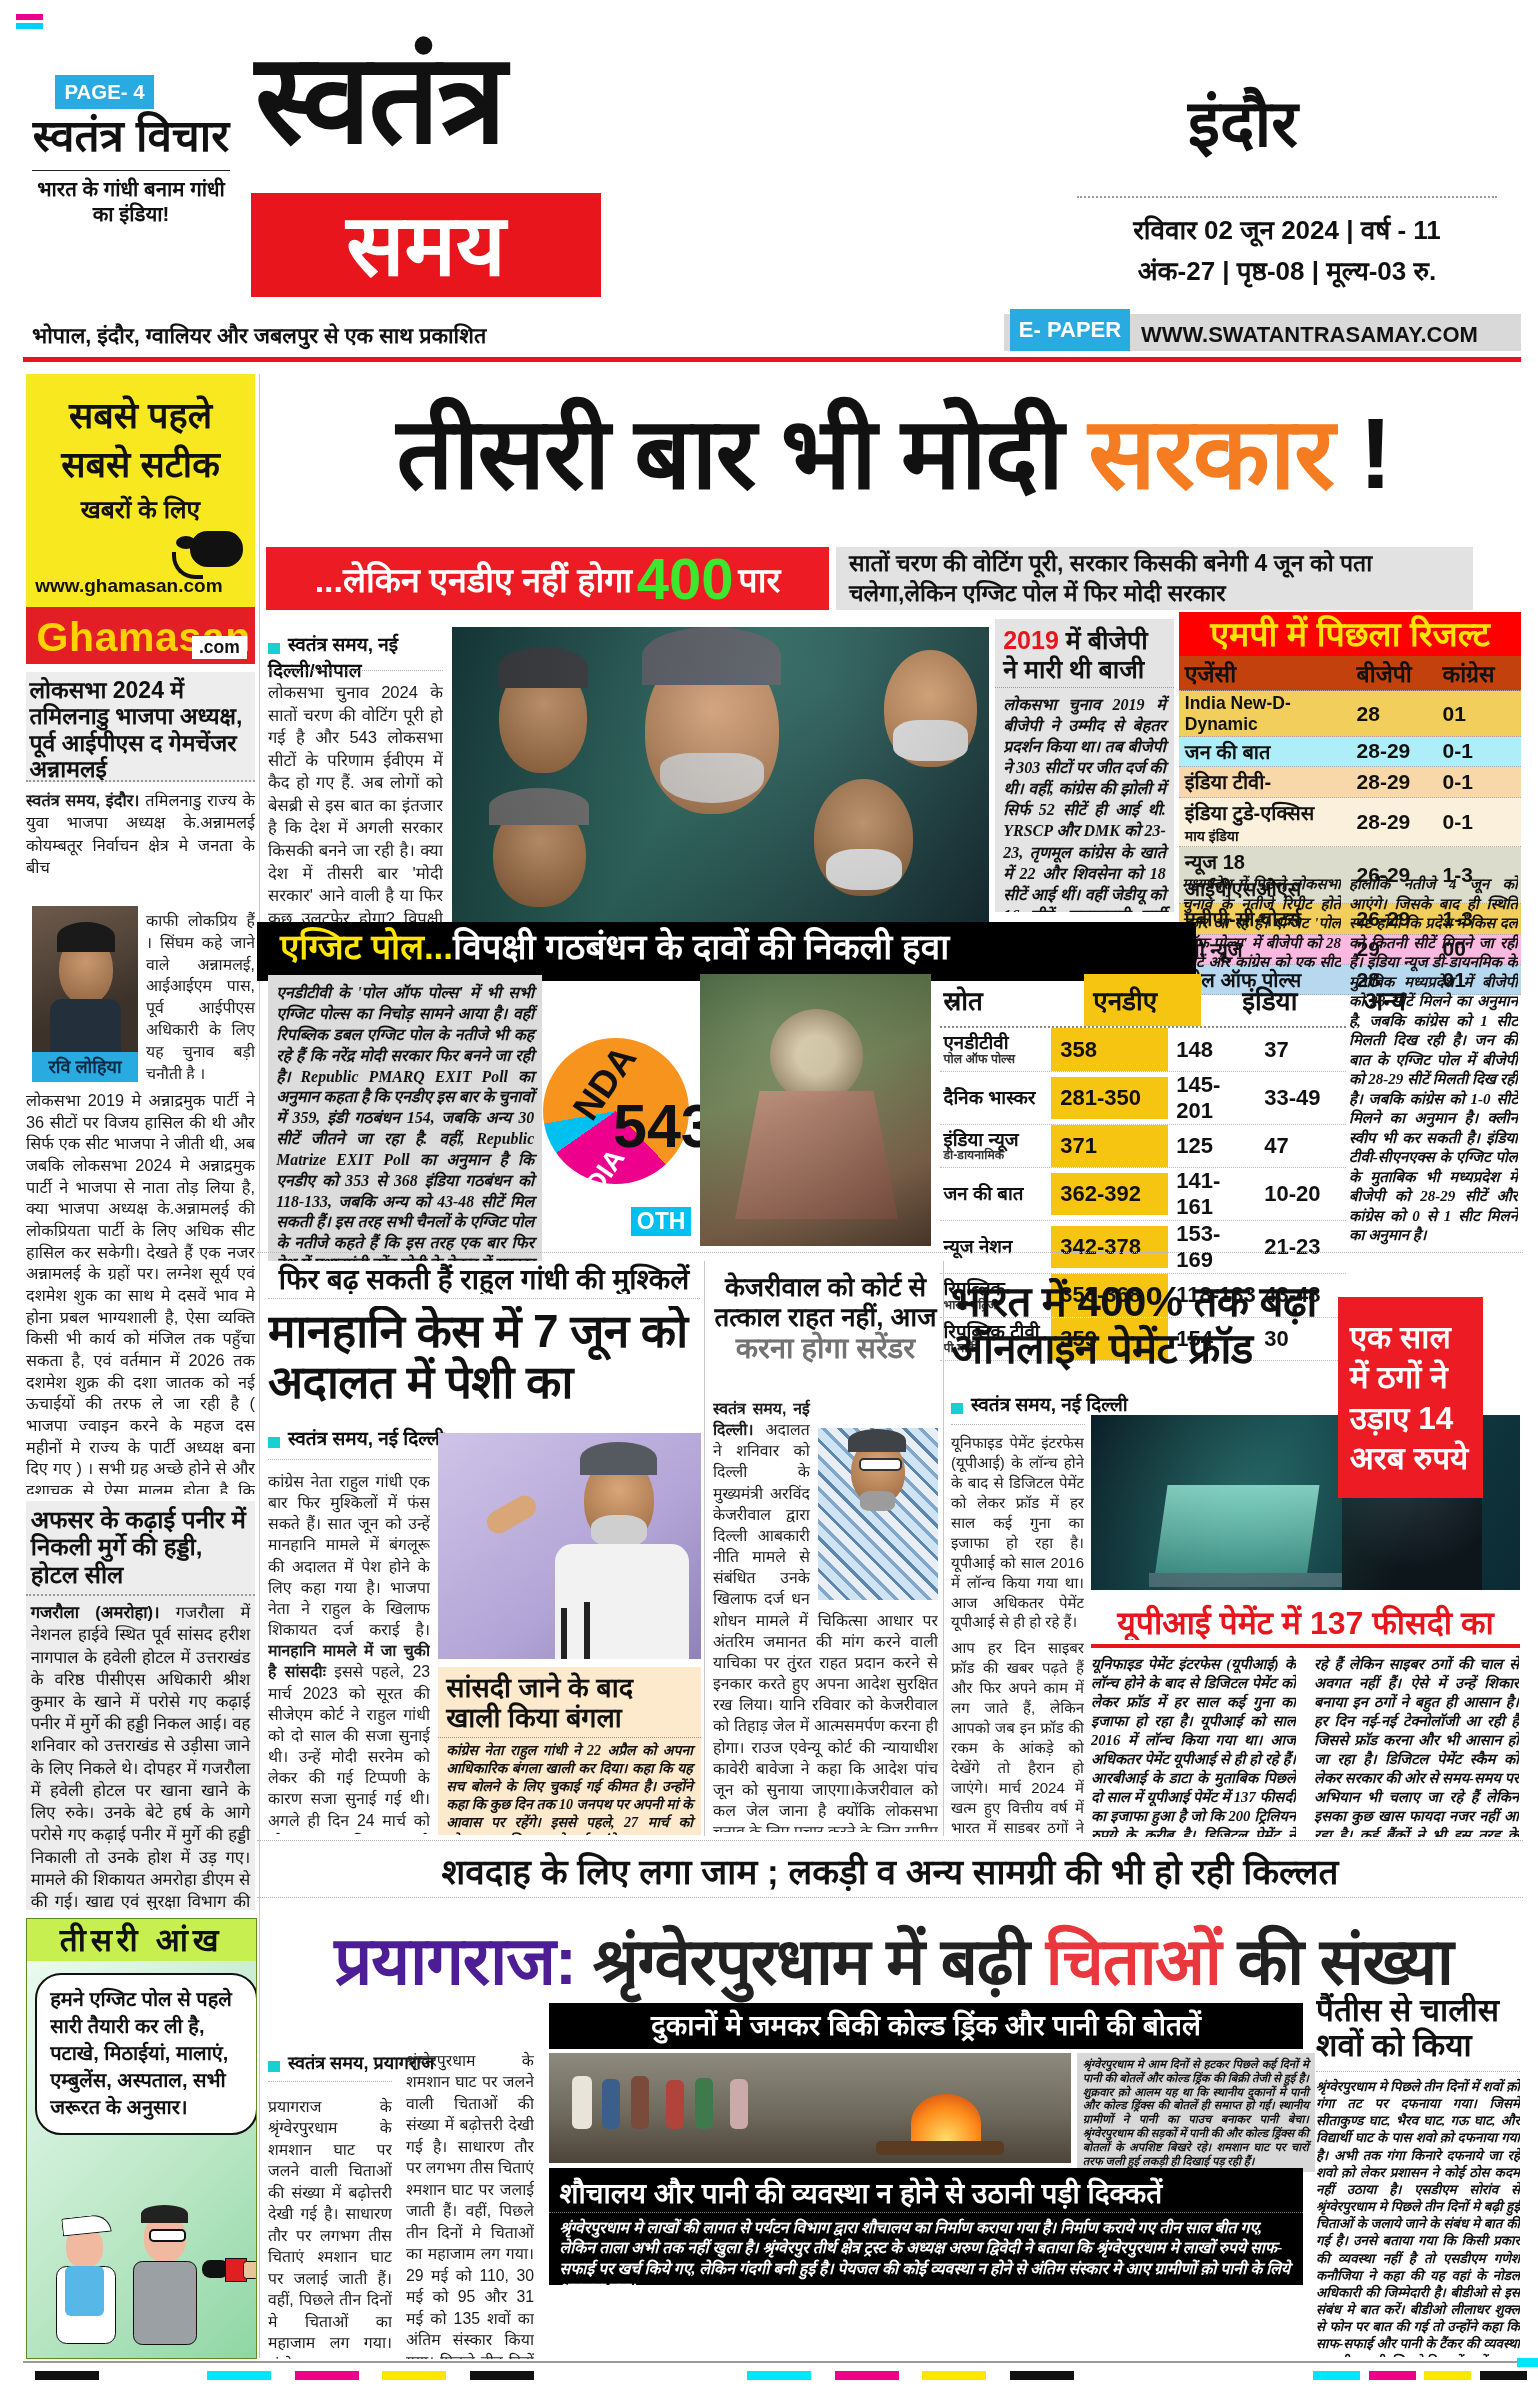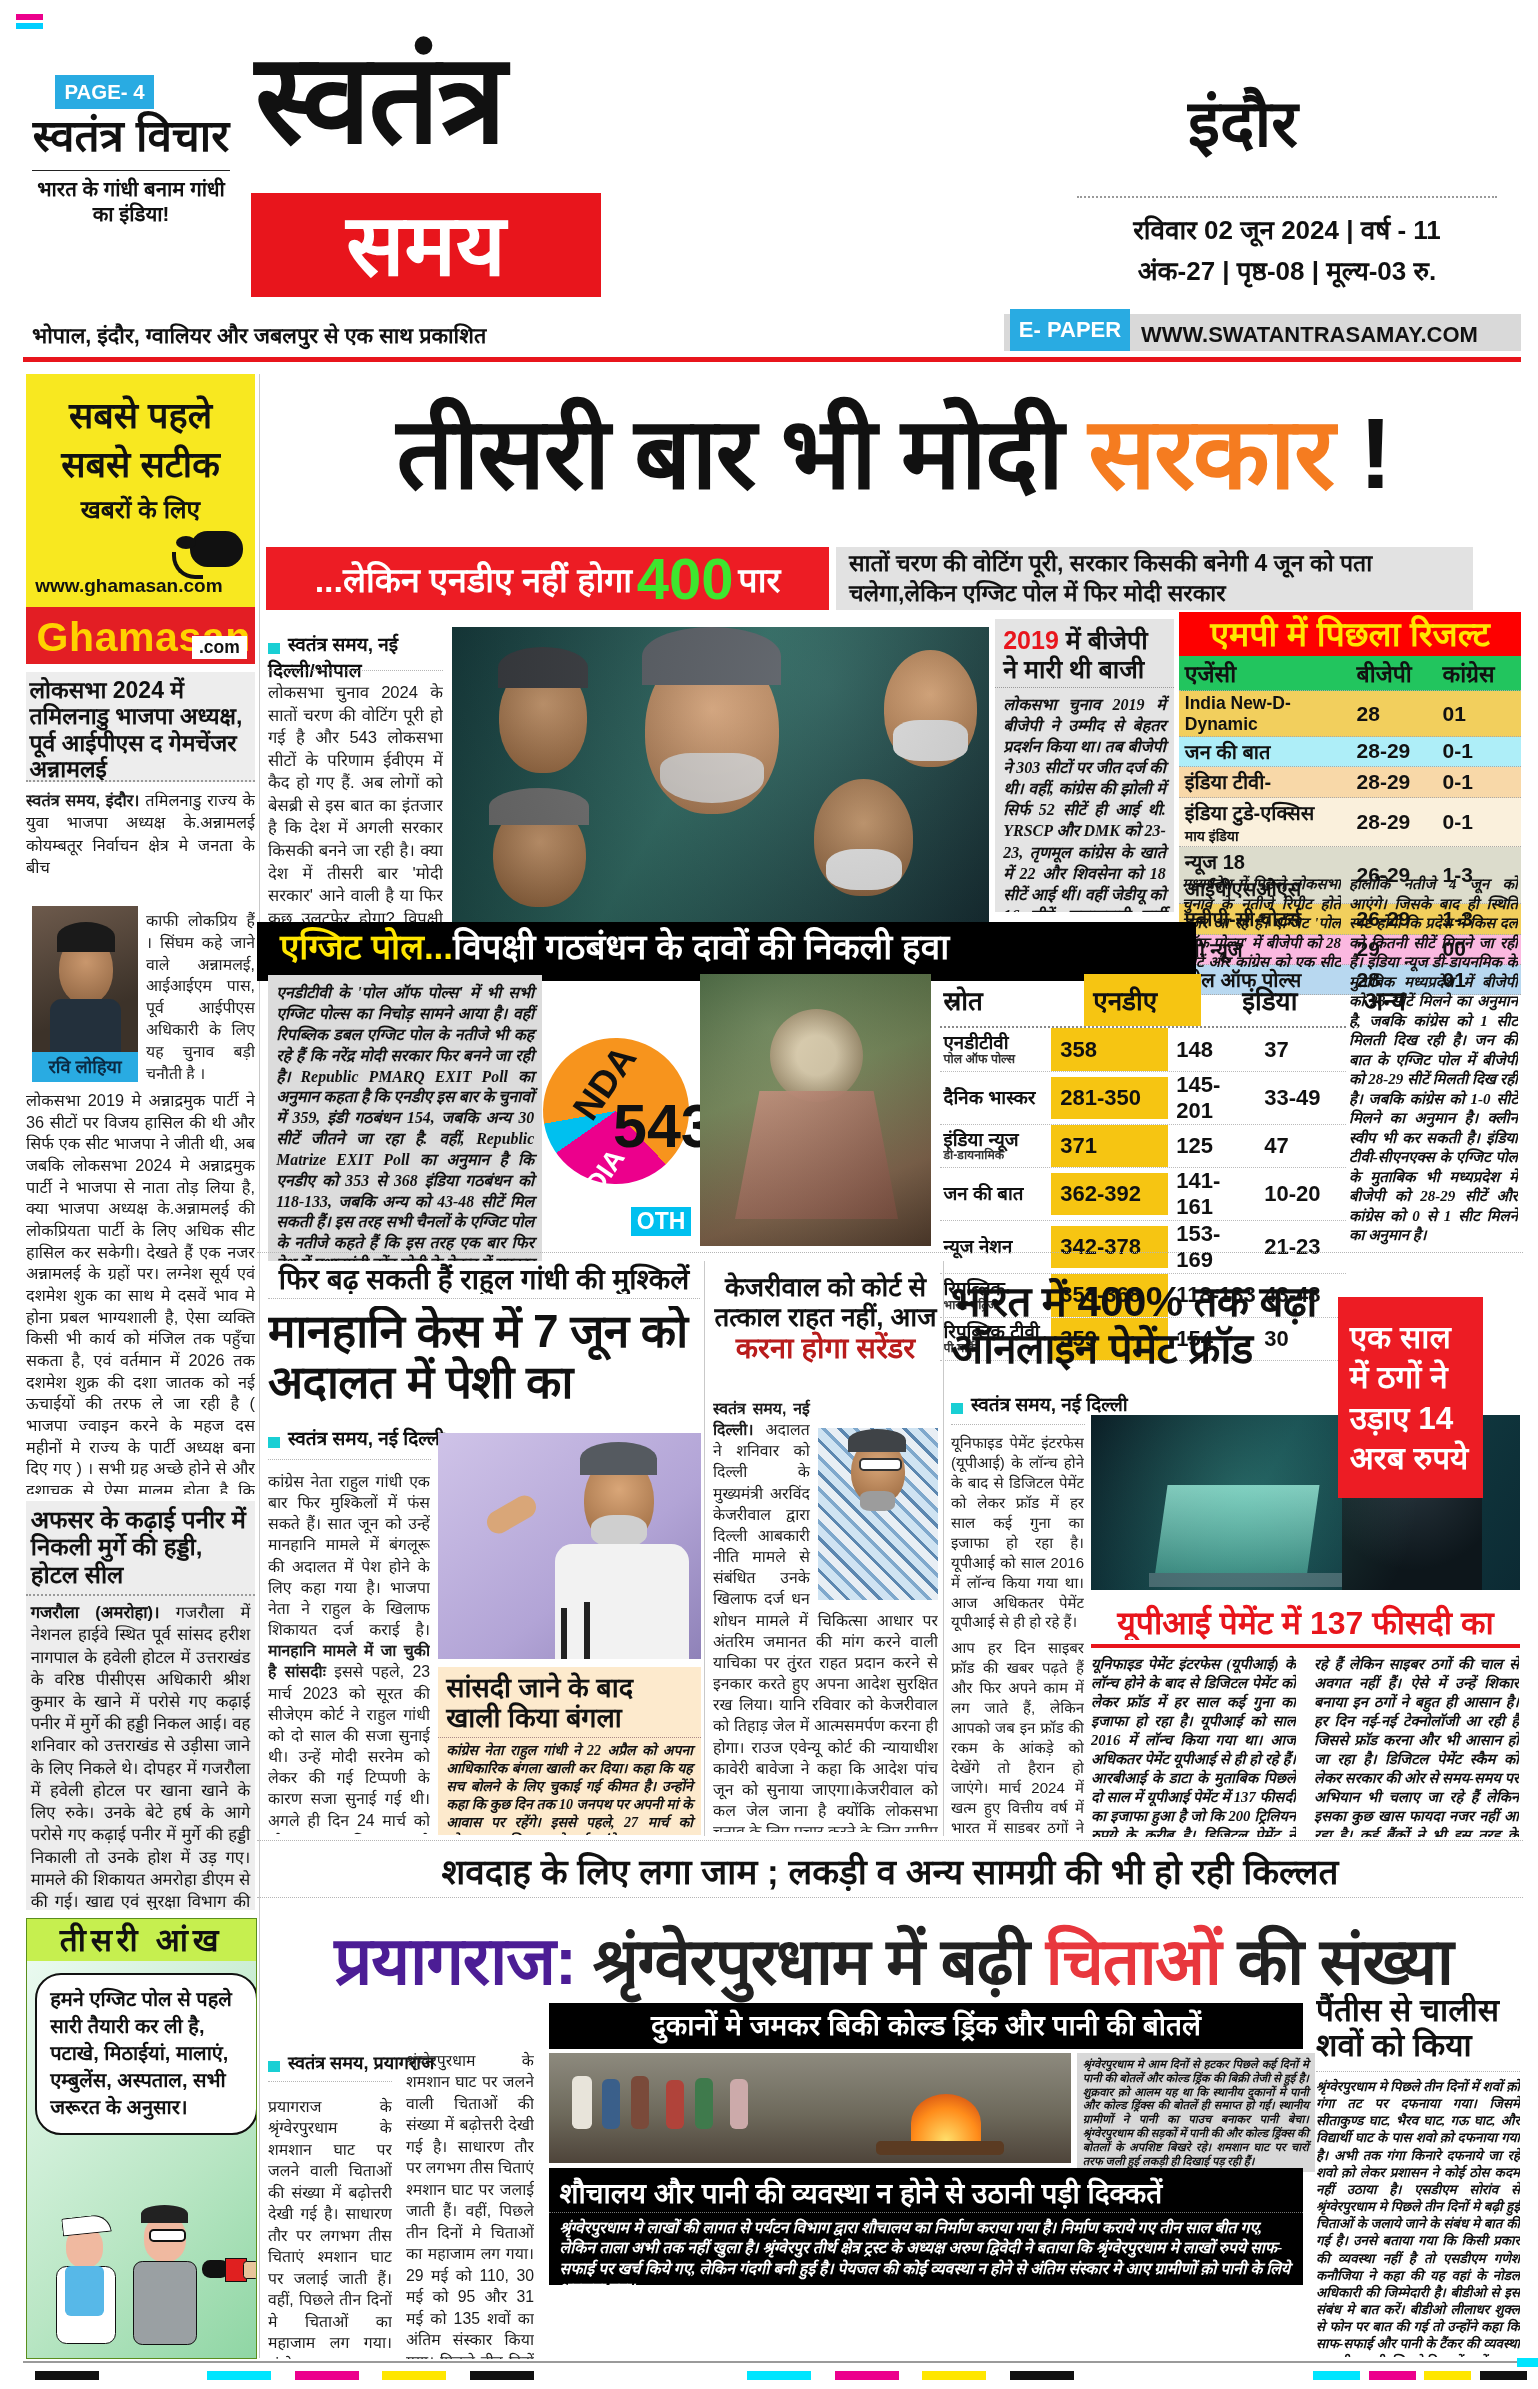--- a/index.html
+++ b/index.html
@@ -164,21 +164,21 @@
     <div class="b" style="font-size:25px;line-height:1.15;padding:7px 8.2px 3.5px 8.2px;border-bottom:1.8px dotted #999;">
       <span style="color:#e8151c;">2019</span><span> में बीजेपी ने मारी थी बाजी</span>
     </div>
     <div class="it jus" style="font-size:16px;line-height:1.32;padding:5.8px 8.2px;">लोकसभा चुनाव 2019 में बीजेपी ने उम्मीद से बेहतर प्रदर्शन किया था। तब बीजेपी ने 303 सीटों पर जीत दर्ज की थी। वहीं, कांग्रेस की झोली में सिर्फ 52 सीटें ही आई थी. YRSCP और DMK को 23-23, तृणमूल कांग्रेस के खाते में 22 और शिवसेना को 18 सीटें आई थीं। वहीं जेडीयू को 16 सीटें, समाजवादी पार्टी को 5 सीटें और बीएसपी को 10 सीटें हासिल हुई थीं।</div>
   </div>
 
   <div class="abs ctr clip" style="left:1179px;top:612px;width:342px;height:44px;background:#fe0000;">
     <span style="color:#ffe600;font-size:34px;font-weight:900;line-height:44px;">एमपी में पिछला रिजल्ट रिपीट!</span>
   </div>
   <div class="abs" style="left:1179px;top:656px;width:342px;">
-    <div class="mprow" style="background:#22c55e;">
+    <div class="mprow" style="background:#c2410c;">
       <span style="font-size:23px;font-weight:bold;">एजेंसी</span>
       <span style="font-size:23px;font-weight:bold;">बीजेपी</span>
       <span style="font-size:23px;font-weight:bold;">कांग्रेस</span>
     </div>
     <div class="mprow" style="background:#f2cf5d;">
       <span class="ag" style="font-size:17.5px;">India New-D-Dynamic</span>
         <span class="num">28</span>
         <span class="num">01</span>
     </div>
     <div class="mprow" style="background:#aeeef8;">
@@ -314,21 +314,21 @@
     <div class="abs" style="left:123px;top:175px;width:5.8px;height:51px;background:#222;"></div>
     <div class="abs" style="left:146px;top:169px;width:5.8px;height:57px;background:#222;"></div>
   </div>
   <div class="abs clip" style="left:438px;top:1667px;width:263px;height:168px;background:#fdeacd;padding:0;">
     <div class="b" style="font-size:27px;line-height:1.12;padding:5.8px 8.2px 3.5px 8.2px;border-bottom:1.8px dotted #a88;">सांसदी जाने के बाद खाली किया बंगला</div>
     <div class="it jus" style="font-size:14px;line-height:1.28;padding:4.7px 8.2px;">कांग्रेस नेता राहुल गांधी ने 22 अप्रैल को अपना आधिकारिक बंगला खाली कर दिया। कहा कि यह सच बोलने के लिए चुकाई गई कीमत है। उन्होंने कहा कि कुछ दिन तक 10 जनपथ पर अपनी मां के आवास पर रहेंगे। इससे पहले, 27 मार्च को लोकसभा सचिवालय ने पूर्व कांग्रेस प्रमुख राहुल गांधी को 22 अप्रैल तक अपना आधिकारिक आवास खाली करने को कहा था।</div>
   </div>
 
   <div class="abs ctr b clip" style="left:713px;top:1272px;width:225px;height:114px;font-size:26px;line-height:1.16;">
     <span>केजरीवाल को कोर्ट से तत्काल राहत नहीं, आज</span><br>
-    <span style="color:#b91c1c;font-size:29px;">करना होगा सरेंडर</span>
+    <span style="color:#737373;font-size:29px;">करना होगा सरेंडर</span>
   </div>
   <div class="abs bodytxt jus clip" style="left:713px;top:1398px;width:225px;height:434px;font-size:15.8px;line-height:1.34;">
     <div class="ph" style="float:right;width:120px;height:172px;margin:30px 0 5.8px 8.2px;background:repeating-linear-gradient(45deg,#cfe3f2 0 8.2px,#7fa8cc 8.2px 11.7px,#e8eef4 11.7px 20px,#5c87b0 20px 23px);position:relative;">
       <span class="face" style="left:33px;top:10.5px;width:54px;height:65px;background:radial-gradient(circle at 50% 38%,#d9a678,#96653c);"></span>
       <span class="hair" style="left:30px;top:1.2px;width:58px;height:23px;background:#3f4347;"></span>
       <span class="abs" style="left:41px;top:30px;width:39px;height:9.3px;border:2.3px solid #333;border-radius:4.7px;background:#fff;"></span>
       <span class="abs" style="left:42px;top:63px;width:35px;height:20px;background:#9c9c9c;border-radius:30%;"></span>
     </div>
     <span class="b">स्वतंत्र समय, नई दिल्ली। </span><span>अदालत ने शनिवार को दिल्ली के मुख्यमंत्री अरविंद केजरीवाल द्वारा दिल्ली आबकारी नीति मामले से संबंधित उनके खिलाफ दर्ज धन शोधन मामले में चिकित्सा आधार पर अंतरिम जमानत की मांग करने वाली याचिका पर तुंरत राहत प्रदान करने से इनकार करते हुए अपना आदेश सुरक्षित रख लिया। यानि रविवार को केजरीवाल को तिहाड़ जेल में आत्मसमर्पण करना ही होगा। राउज एवेन्यू कोर्ट की न्यायाधीश कावेरी बावेजा ने कहा कि आदेश पांच जून को सुनाया जाएगा।केजरीवाल को कल जेल जाना है क्योंकि लोकसभा चुनाव के लिए प्रचार करने के लिए सुप्रीम कोर्ट द्वारा उन्हें दी गई अंतरिम जमानत आज समाप्त हो रही है। केजरीवाल की और से पेश वरिष्ठ अधिवक्ता एन हरिहरन ने आज ट्रायल कोर्ट से अनुरोध किया कि इस पहलू के मद्देनजर मामले में पहले ही फैसला कर लिया जाए।</span>
   </div>

